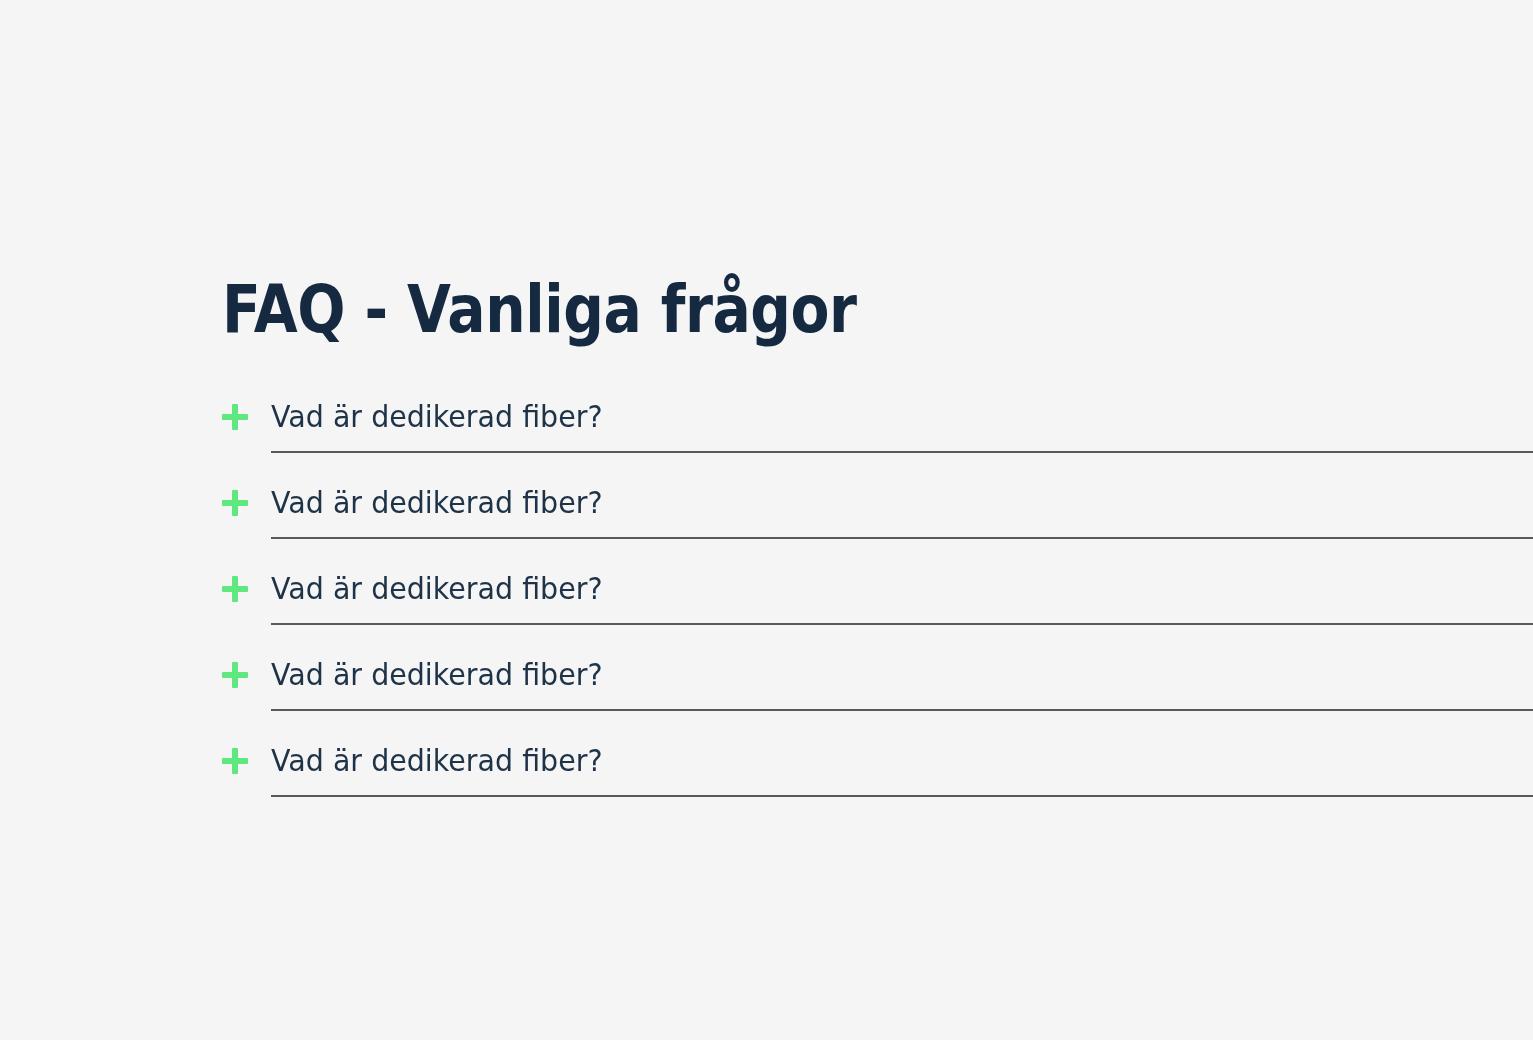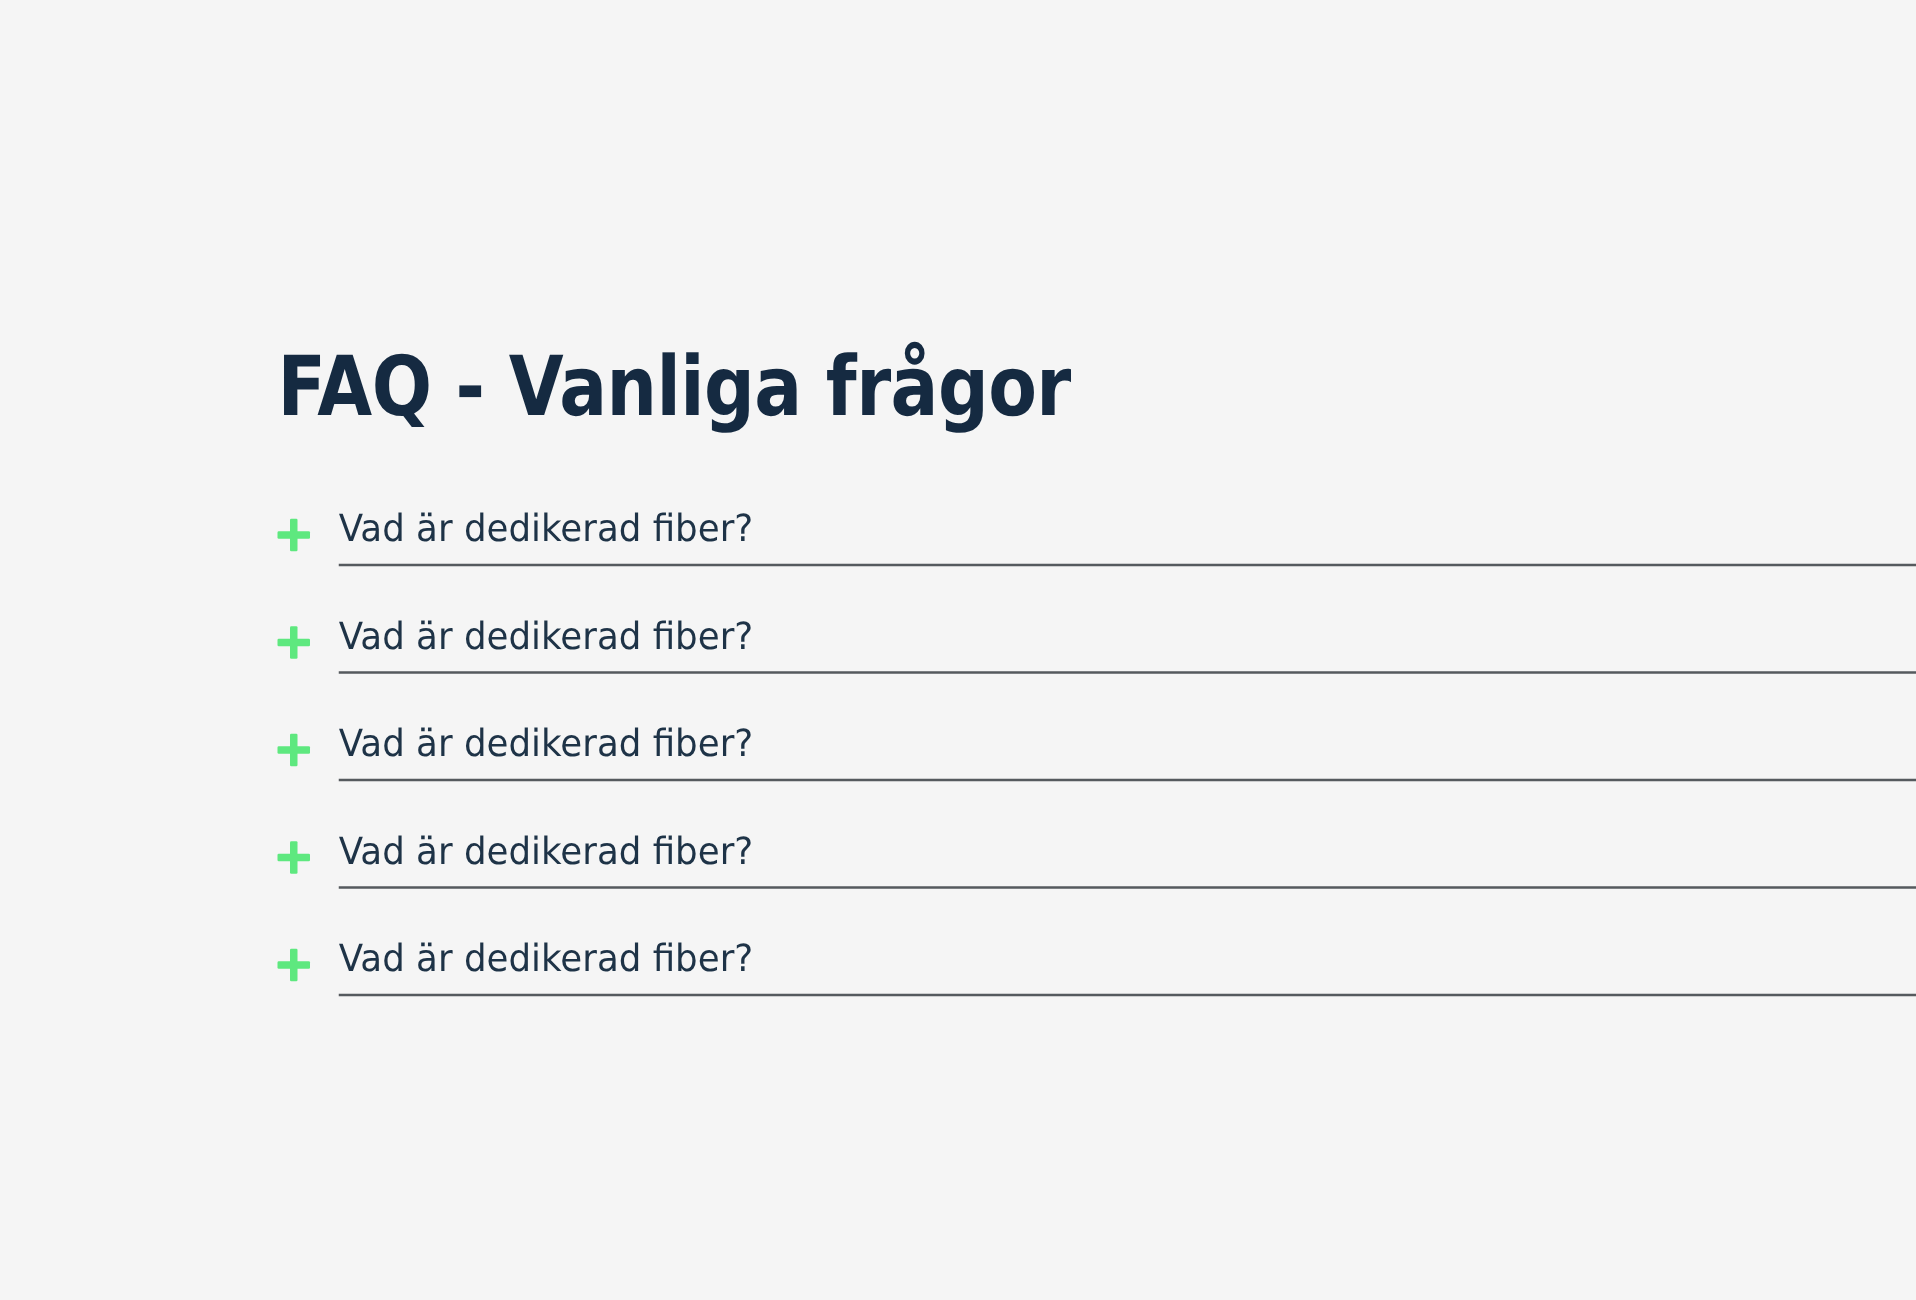--- a/index.html
+++ b/index.html
@@ -56,21 +56,21 @@
     padding: 0;
   }
 
   .faq-row {
     position: absolute;
     left: 222px;
     top: 0;
     right: 0;
     height: 56px;
     display: flex;
-    align-items: center;
+    align-items: flex-start;
   }
 
   .plus-icon {
     flex: 0 0 auto;
     width: 26px;
     height: 26px;
     position: relative;
     margin-top: 8px;
   }
   .plus-icon::before,

